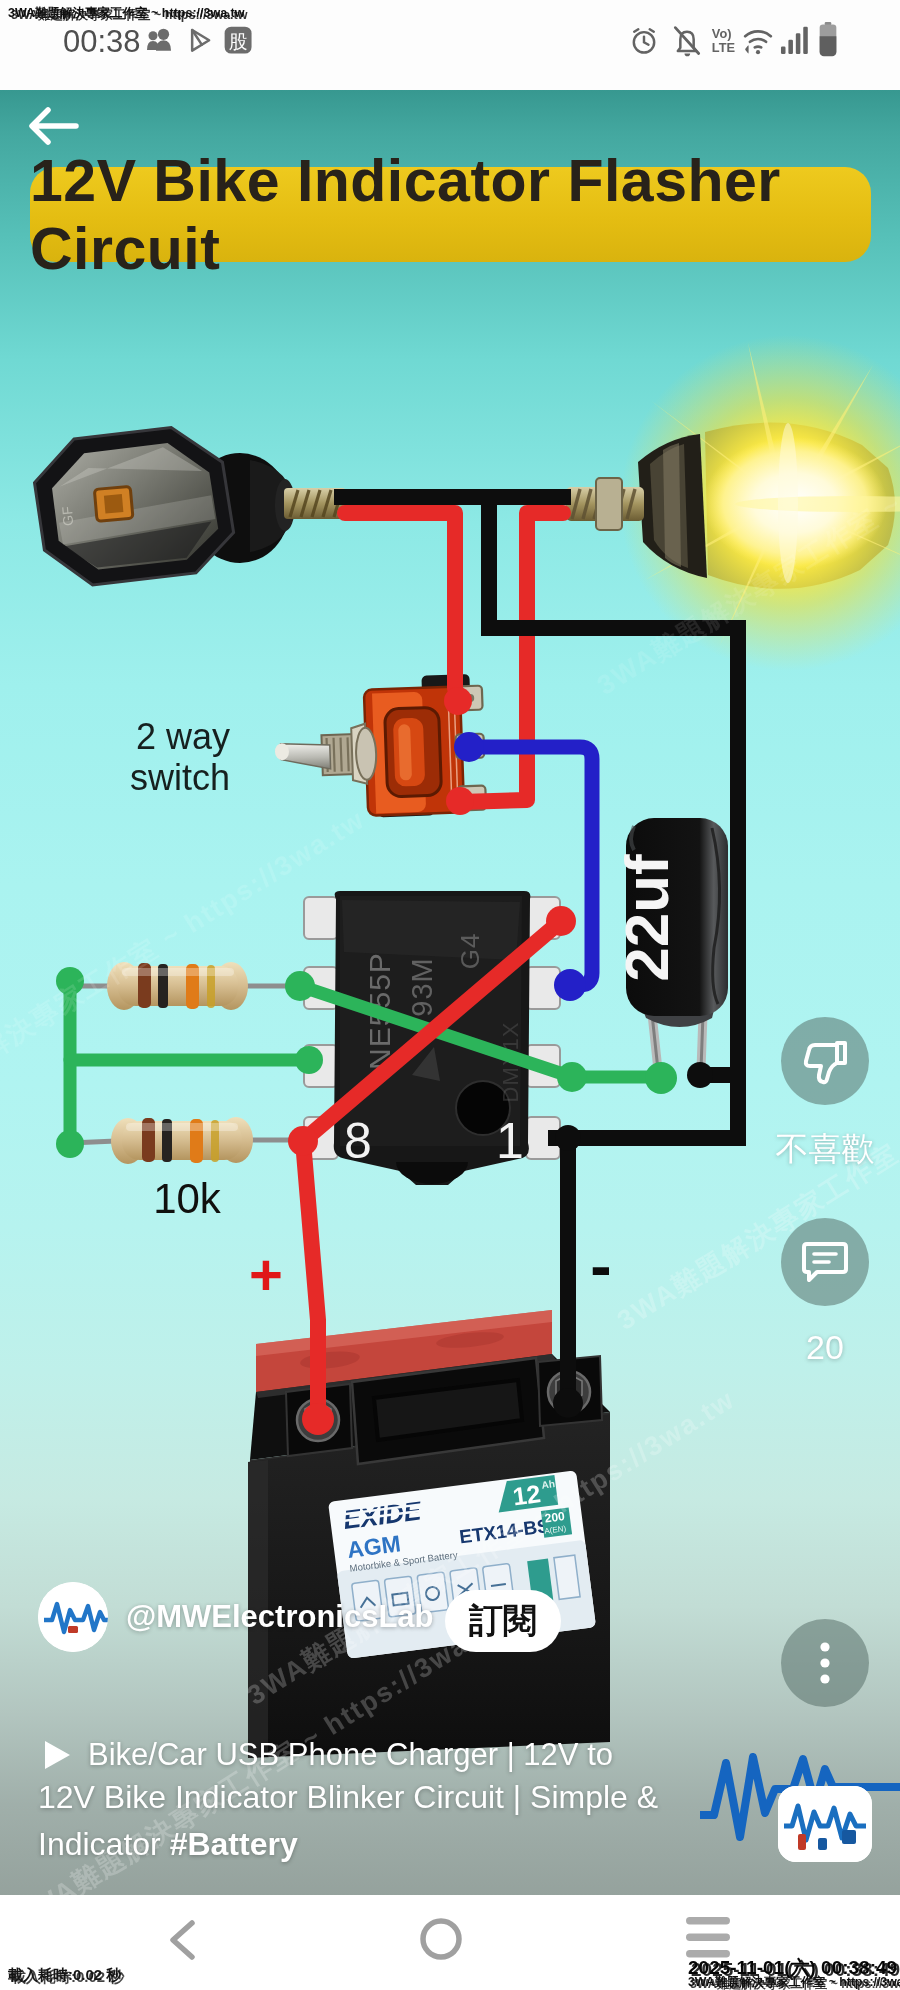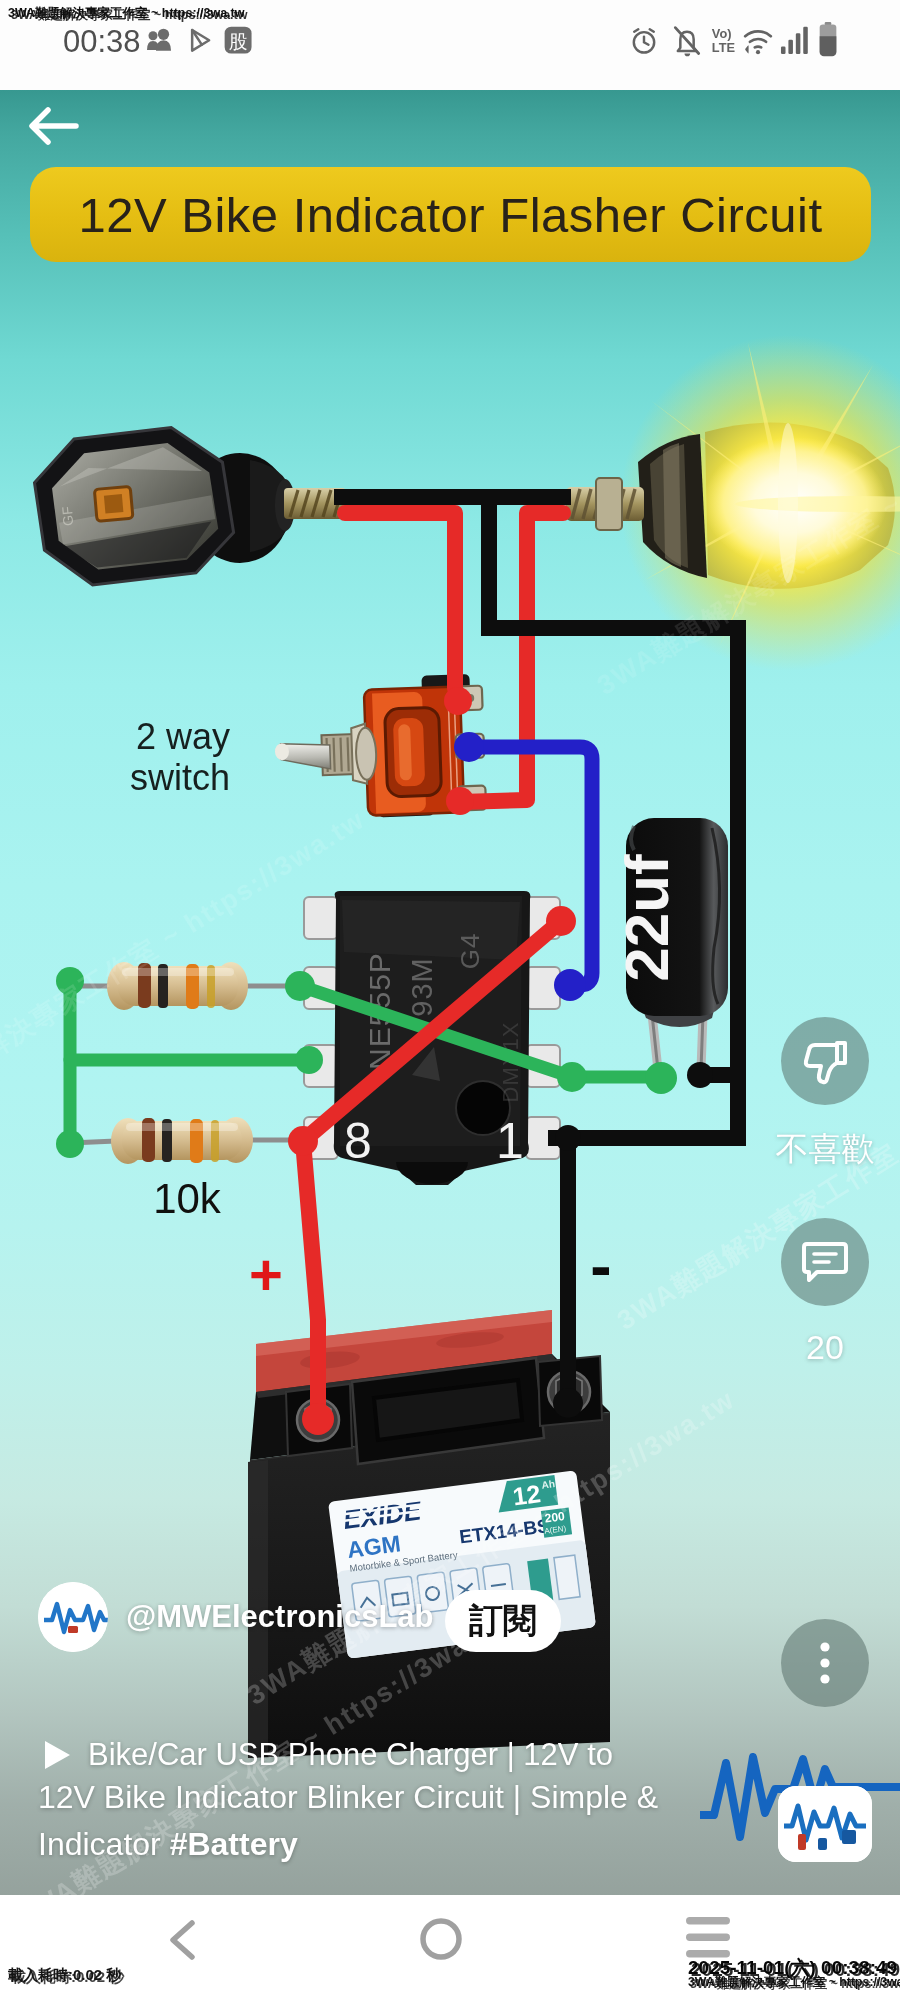--- a/index.html
+++ b/index.html
@@ -21,21 +21,21 @@
     background:linear-gradient(180deg,#379890 0%,#44a8a0 2.5%,#56c0b8 8%,#70d9d3 15%,
       #8de9e5 24%,#9ff0ed 33%,#aaf3f0 44%,#b0f4f1 55%,#b6f3ef 63%,#bff0ea 71%,
       #c6eae2 78%,#c2ddd5 84%,#b2c5bf 90%,#a0afaa 95%,#95a29d 100%);}
   .circuit{position:absolute;left:0;top:0;width:900px;height:1805px;}
 
   .back-btn{position:absolute;left:18px;top:8px;width:70px;height:56px;background:none;border:none;padding:0;cursor:pointer;}
 
   .banner{position:absolute;left:30px;top:77px;width:841px;height:95px;border-radius:26px;
     background:linear-gradient(180deg,#eeca1e 0%,#e4bd12 55%,#d9b30e 100%);
     display:flex;align-items:center;justify-content:center;}
-  .banner span{font-size:49px;font-weight:normal;color:#28221a;letter-spacing:.5px;}
+  .banner span{font-size:59px;font-weight:bold;color:#28221a;letter-spacing:.5px;}
 
   
   .vwm{position:absolute;white-space:nowrap;color:rgba(255,255,255,.22);font-size:27px;
     letter-spacing:2px;transform:rotate(-32deg);transform-origin:left center;font-weight:bold;}
 
   
   .rail-item{position:absolute;left:781px;width:88px;text-align:center;}
   .rail-circle{width:88px;height:88px;border-radius:50%;background:rgba(84,107,102,.52);
     display:flex;align-items:center;justify-content:center;border:none;padding:0;cursor:pointer;}
   .rail-label{position:absolute;width:220px;left:-66px;text-align:center;color:#fff;

